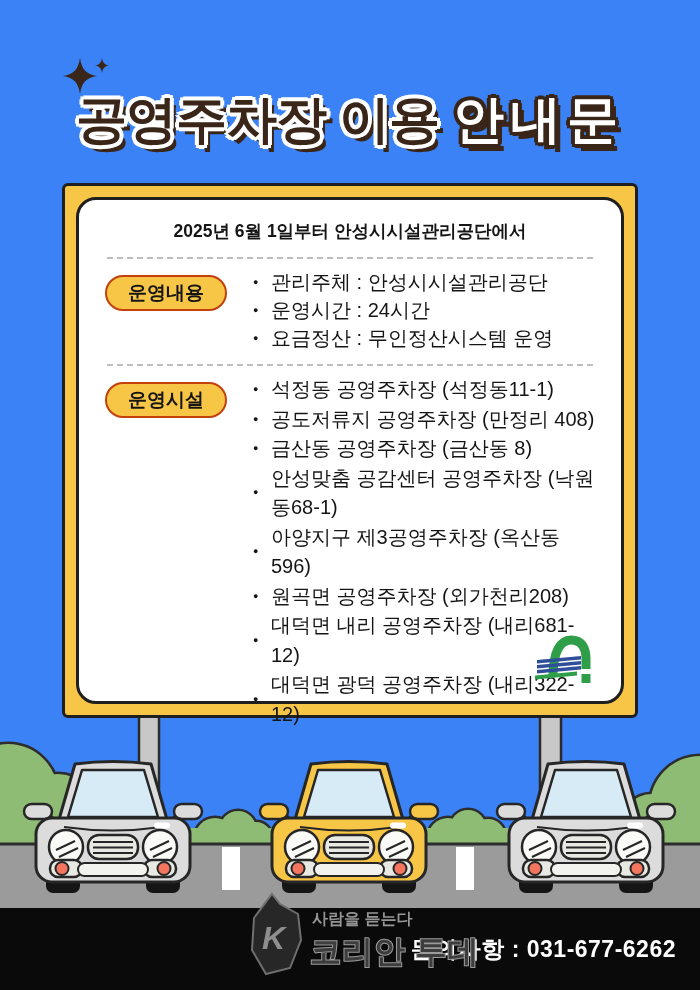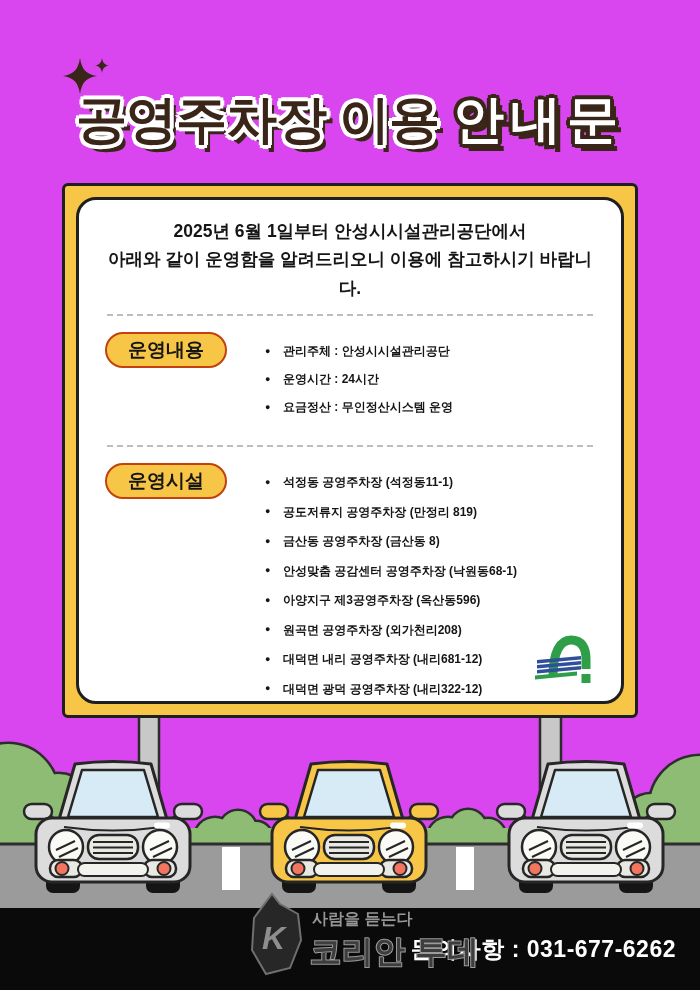--- a/index.html
+++ b/index.html
@@ -1,17 +1,17 @@
 <!DOCTYPE html>
 <html><head>
 <meta charset="utf-8">
 <style>
   html,body{margin:0;padding:0;}
   body{font-family:"Liberation Sans","DejaVu Sans",sans-serif;}
-  .poster{position:relative;width:700px;height:990px;background:#d946ef;overflow:hidden;}
+  .poster{position:relative;width:700px;height:990px;background:#3b82f6;overflow:hidden;}
 
   
   .sparkle{position:absolute;left:58px;top:50px;z-index:2;}
   .title{position:absolute;top:94px;left:0;width:100%;text-align:center;z-index:2;
          font-weight:900;font-size:51px;letter-spacing:-1px;white-space:nowrap;line-height:1;}
   .title .t1{color:#3A2619;
     text-shadow:-3px -3px 0 #fff,3px -3px 0 #fff,-3px 3px 0 #fff,3px 3px 0 #fff,
                 -4px 0 0 #fff,4px 0 0 #fff,0 -4px 0 #fff,0 4px 0 #fff,
                 6px 7px 0 #3A2619;}
   .title .t2{color:#ffffff;margin-left:14px;letter-spacing:6px;
@@ -24,21 +24,21 @@
              background:#F8C646;border:3.5px solid #1F1F1F;border-radius:6px;padding:11px;z-index:3;}
   .sign-inner{position:relative;width:100%;height:100%;box-sizing:border-box;background:#ffffff;
               border:3px solid #1F1F1F;border-radius:20px;padding:17px 26px 10px 26px;}
   .intro{text-align:center;font-size:17.5px;font-weight:bold;color:#151515;line-height:1.62;}
   .intro span{display:block;}
   .divider{border:none;border-top:2.5px dashed #BDBDBD;margin:12px 2px 9px 2px;}
   .section{display:flex;align-items:flex-start;}
   .pill-col{flex:0 0 140px;padding-top:7px;}
   .pill{display:inline-block;width:118px;text-align:center;background:#F8C646;border:2px solid #c2410c;
         border-radius:999px;padding:3px 0;font-size:19px;font-weight:bold;color:#151515;}
-  ul.items{list-style:none;margin:12px;padding:0 0 0 6px;font-size:12px;font-weight:bold;color:#151515;}
+  ul.items{list-style:none;margin:0;padding:0 0 0 6px;font-size:20px;font-weight:normal;color:#151515;}
   ul.items li{position:relative;padding-left:20px;}
   ul.items li::before{content:"\25CF";position:absolute;left:2px;top:50%;transform:translateY(-50%);font-size:9px;}
   .ops li{line-height:28px;}
   .fac li{line-height:29.5px;}
   .corner-logo{position:absolute;right:16px;bottom:10px;}
 
   
   .scene{position:absolute;left:0;top:716px;z-index:1;display:block;}
   .bush-stroke{fill:#8FBC75;stroke:#2D2D2D;stroke-width:5;}
   .bush-fill{fill:#8FBC75;}
@@ -65,21 +65,20 @@
 
   <div class="title">
     <span class="t1">공영주차장 이용</span><span class="t2">안내문</span>
   </div>
 
   <div class="signboard">
     <div class="sign-inner">
 
       <div class="intro">
         <span>2025년 6월 1일부터 안성시시설관리공단에서</span>
-        <span>아래와 같이 운영함을 알려드리오니 이용에 참고하시기 바랍니다.</span>
       </div>
 
       <hr class="divider">
 
       <div class="section">
         <div class="pill-col">
           <span class="pill">운영내용</span>
         </div>
         <ul class="items ops">
           <li>관리주체 : 안성시시설관리공단</li>
@@ -89,21 +88,21 @@
       </div>
 
       <hr class="divider">
 
       <div class="section">
         <div class="pill-col">
           <span class="pill">운영시설</span>
         </div>
         <ul class="items fac">
           <li>석정동 공영주차장 (석정동11-1)</li>
-          <li>공도저류지 공영주차장 (만정리 819)</li>
+          <li>공도저류지 공영주차장 (만정리 408)</li>
           <li>금산동 공영주차장 (금산동 8)</li>
           <li>안성맞춤 공감센터 공영주차장 (낙원동68-1)</li>
           <li>아양지구 제3공영주차장 (옥산동596)</li>
           <li>원곡면 공영주차장 (외가천리208)</li>
           <li>대덕면 내리 공영주차장 (내리681-12)</li>
           <li>대덕면 광덕 공영주차장 (내리322-12)</li>
         </ul>
       </div>
 
       <svg class="corner-logo" width="72" height="62" viewBox="0 0 72 62">

